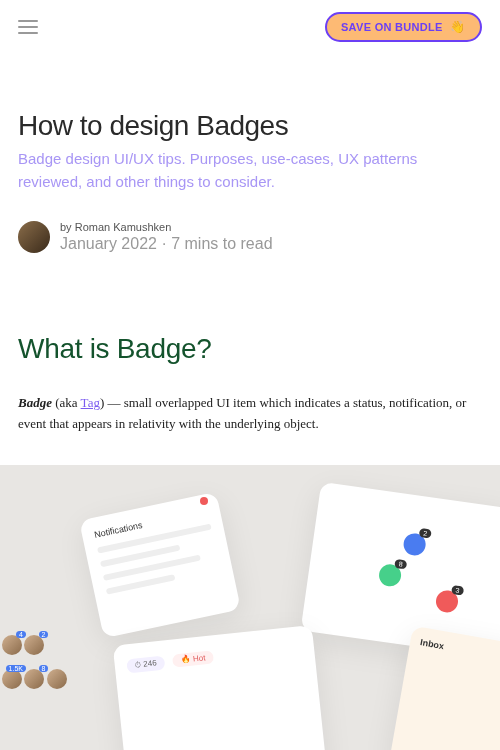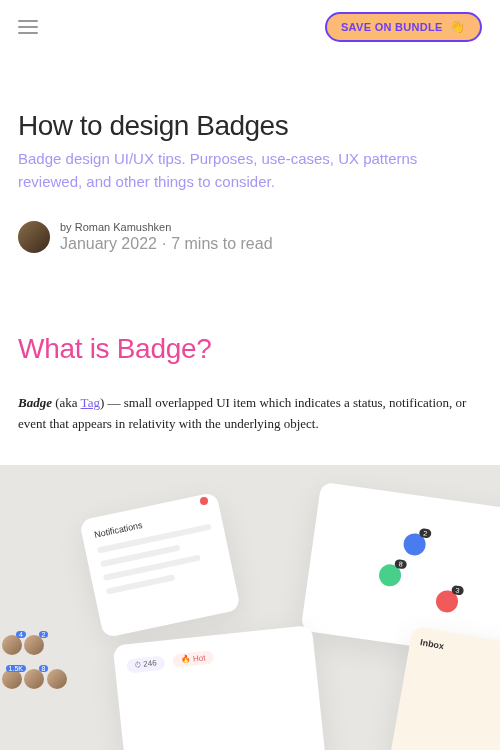--- a/index.html
+++ b/index.html
@@ -10,21 +10,21 @@
   .bundle-btn { border: 2px solid #6b3ff5; border-radius: 20px; padding: 6px 14px; background: #fdba74; color: #6b3ff5; font-size: 11px; font-weight: 600; letter-spacing: 0.3px; display: flex; align-items: center; gap: 8px; cursor: pointer; }
   .emoji { font-size: 12px; }
   .content { padding: 0 18px; }
   .title { font-size: 28px; font-weight: 500; color: #2a2a2a; margin-top: 56px; letter-spacing: -0.5px; }
   .subtitle { font-size: 15px; color: #a896f5; margin-top: 6px; line-height: 1.5; font-weight: 400; }
   .author-row { display: flex; align-items: flex-end; gap: 10px; margin-top: 28px; }
   .avatar { width: 32px; height: 32px; border-radius: 50%; background: linear-gradient(135deg,#8a6d4a 0%, #3a2a1a 100%); flex-shrink: 0; }
   .author-meta { display: flex; flex-direction: column; gap: 2px; }
   .author-name { font-size: 11px; color: #555; }
   .author-date { font-size: 16px; color: #999; }
-  .h2 { font-size: 28px; font-weight: 500; color: #ec4899; margin-top: 80px; letter-spacing: -0.3px; }
+  .h2 { font-size: 28px; font-weight: 500; color: #14532d; margin-top: 80px; letter-spacing: -0.3px; }
   .body-text { font-family: Georgia, serif; font-size: 13px; line-height: 1.6; color: #222; margin-top: 28px; }
   .body-text .bi { font-weight: bold; font-style: italic; }
   .body-text .link { color: #7b5cf0; }
   .hero-img { width: 100%; height: 290px; background: #e8e6e3; margin-top: 30px; position: relative; overflow: hidden; }
   
   .card1 { position: absolute; left: 90px; top: 40px; width: 140px; height: 120px; background: #fff; border-radius: 12px; transform: rotate(-12deg); box-shadow: 0 8px 30px rgba(0,0,0,0.08); padding: 12px; }
   .card1 .lbl { font-size: 9px; color: #333; font-weight: 500; }
   .card1 .line { height: 6px; background: #eee; border-radius: 3px; margin-top: 8px; }
   .card2 { position: absolute; right: -10px; top: 30px; width: 200px; height: 150px; background: #fff; border-radius: 12px; transform: rotate(8deg); box-shadow: 0 8px 30px rgba(0,0,0,0.08); }
   .dot { position: absolute; width: 22px; height: 22px; border-radius: 50%; }

